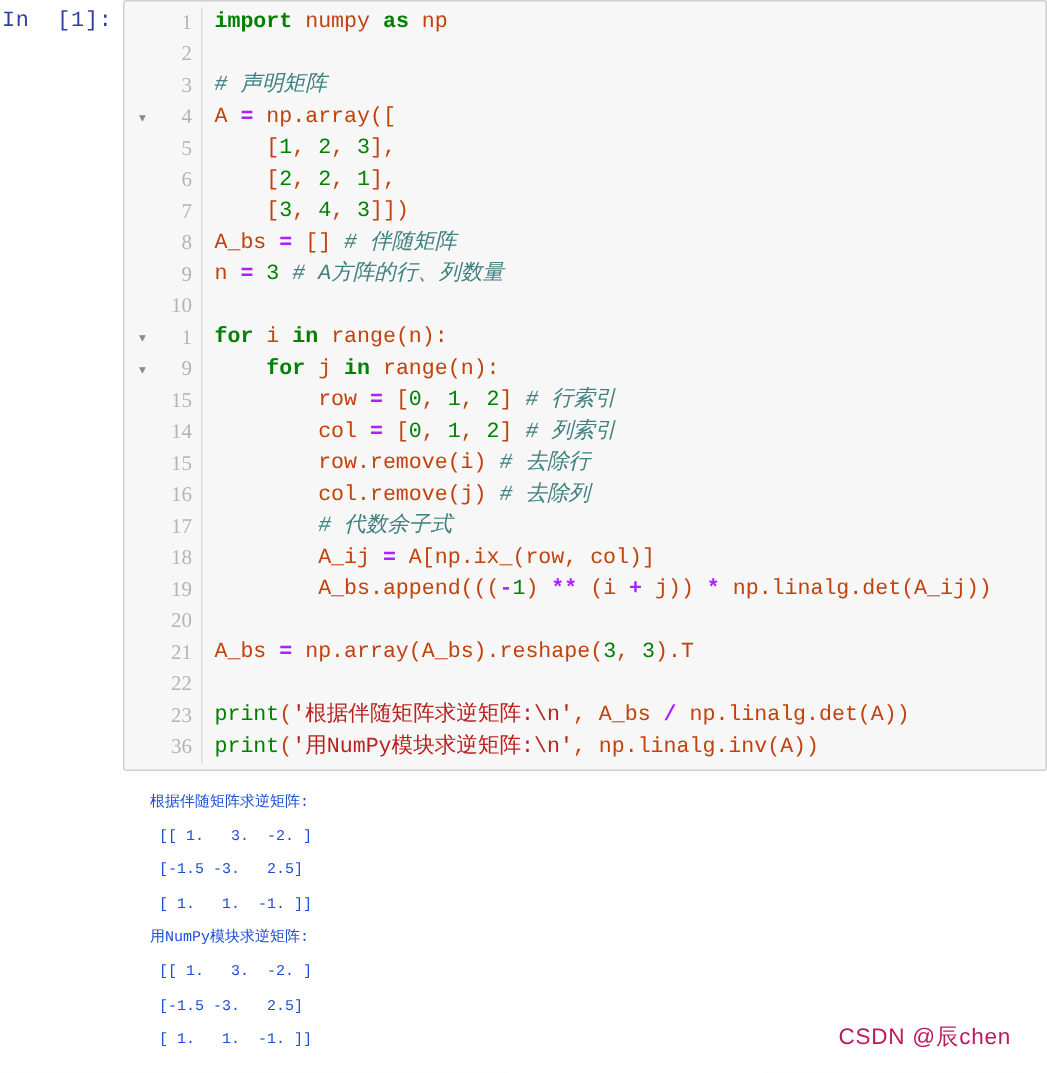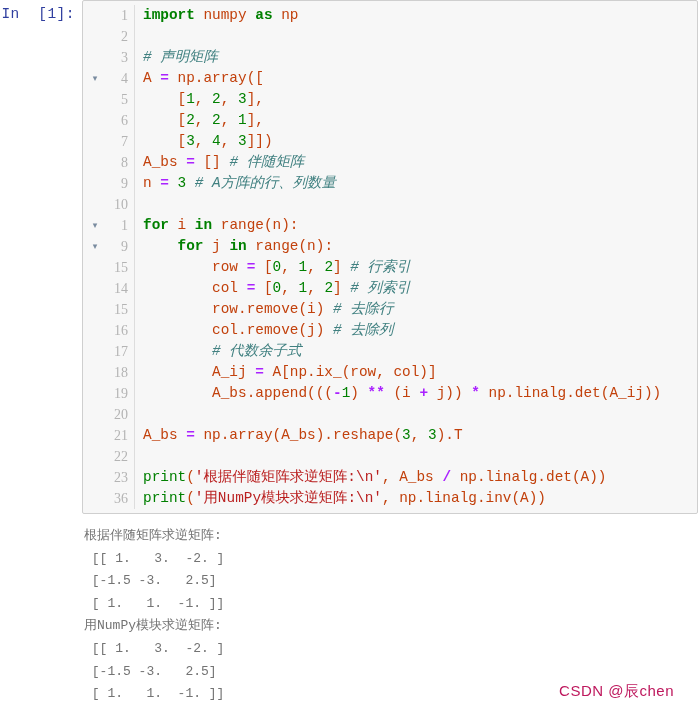--- a/index.html
+++ b/index.html
@@ -116,25 +116,26 @@
     align-items: flex-start;
     margin-top: 11px;
   }
   .output-prompt {
     width: 82px;
     flex: 0 0 82px;
   }
   .output-text {
     flex: 1 1 auto;
     font-family: "Liberation Mono", "DejaVu Sans Mono", monospace;
-    font-size: 13px;
+    font-size: 10px;
     line-height: 22.6px;
     white-space: pre;
-    color: #737373;
+    color: #1d4ed8;
     padding-left: 2px;
+    margin-left: 16px;
   }
 
   
   #watermark {
     position: absolute;
     right: 24px;
     bottom: 14px;
     color: #be185d;
     font-family: "Liberation Sans", "DejaVu Sans", sans-serif;
     font-size: 15px;

